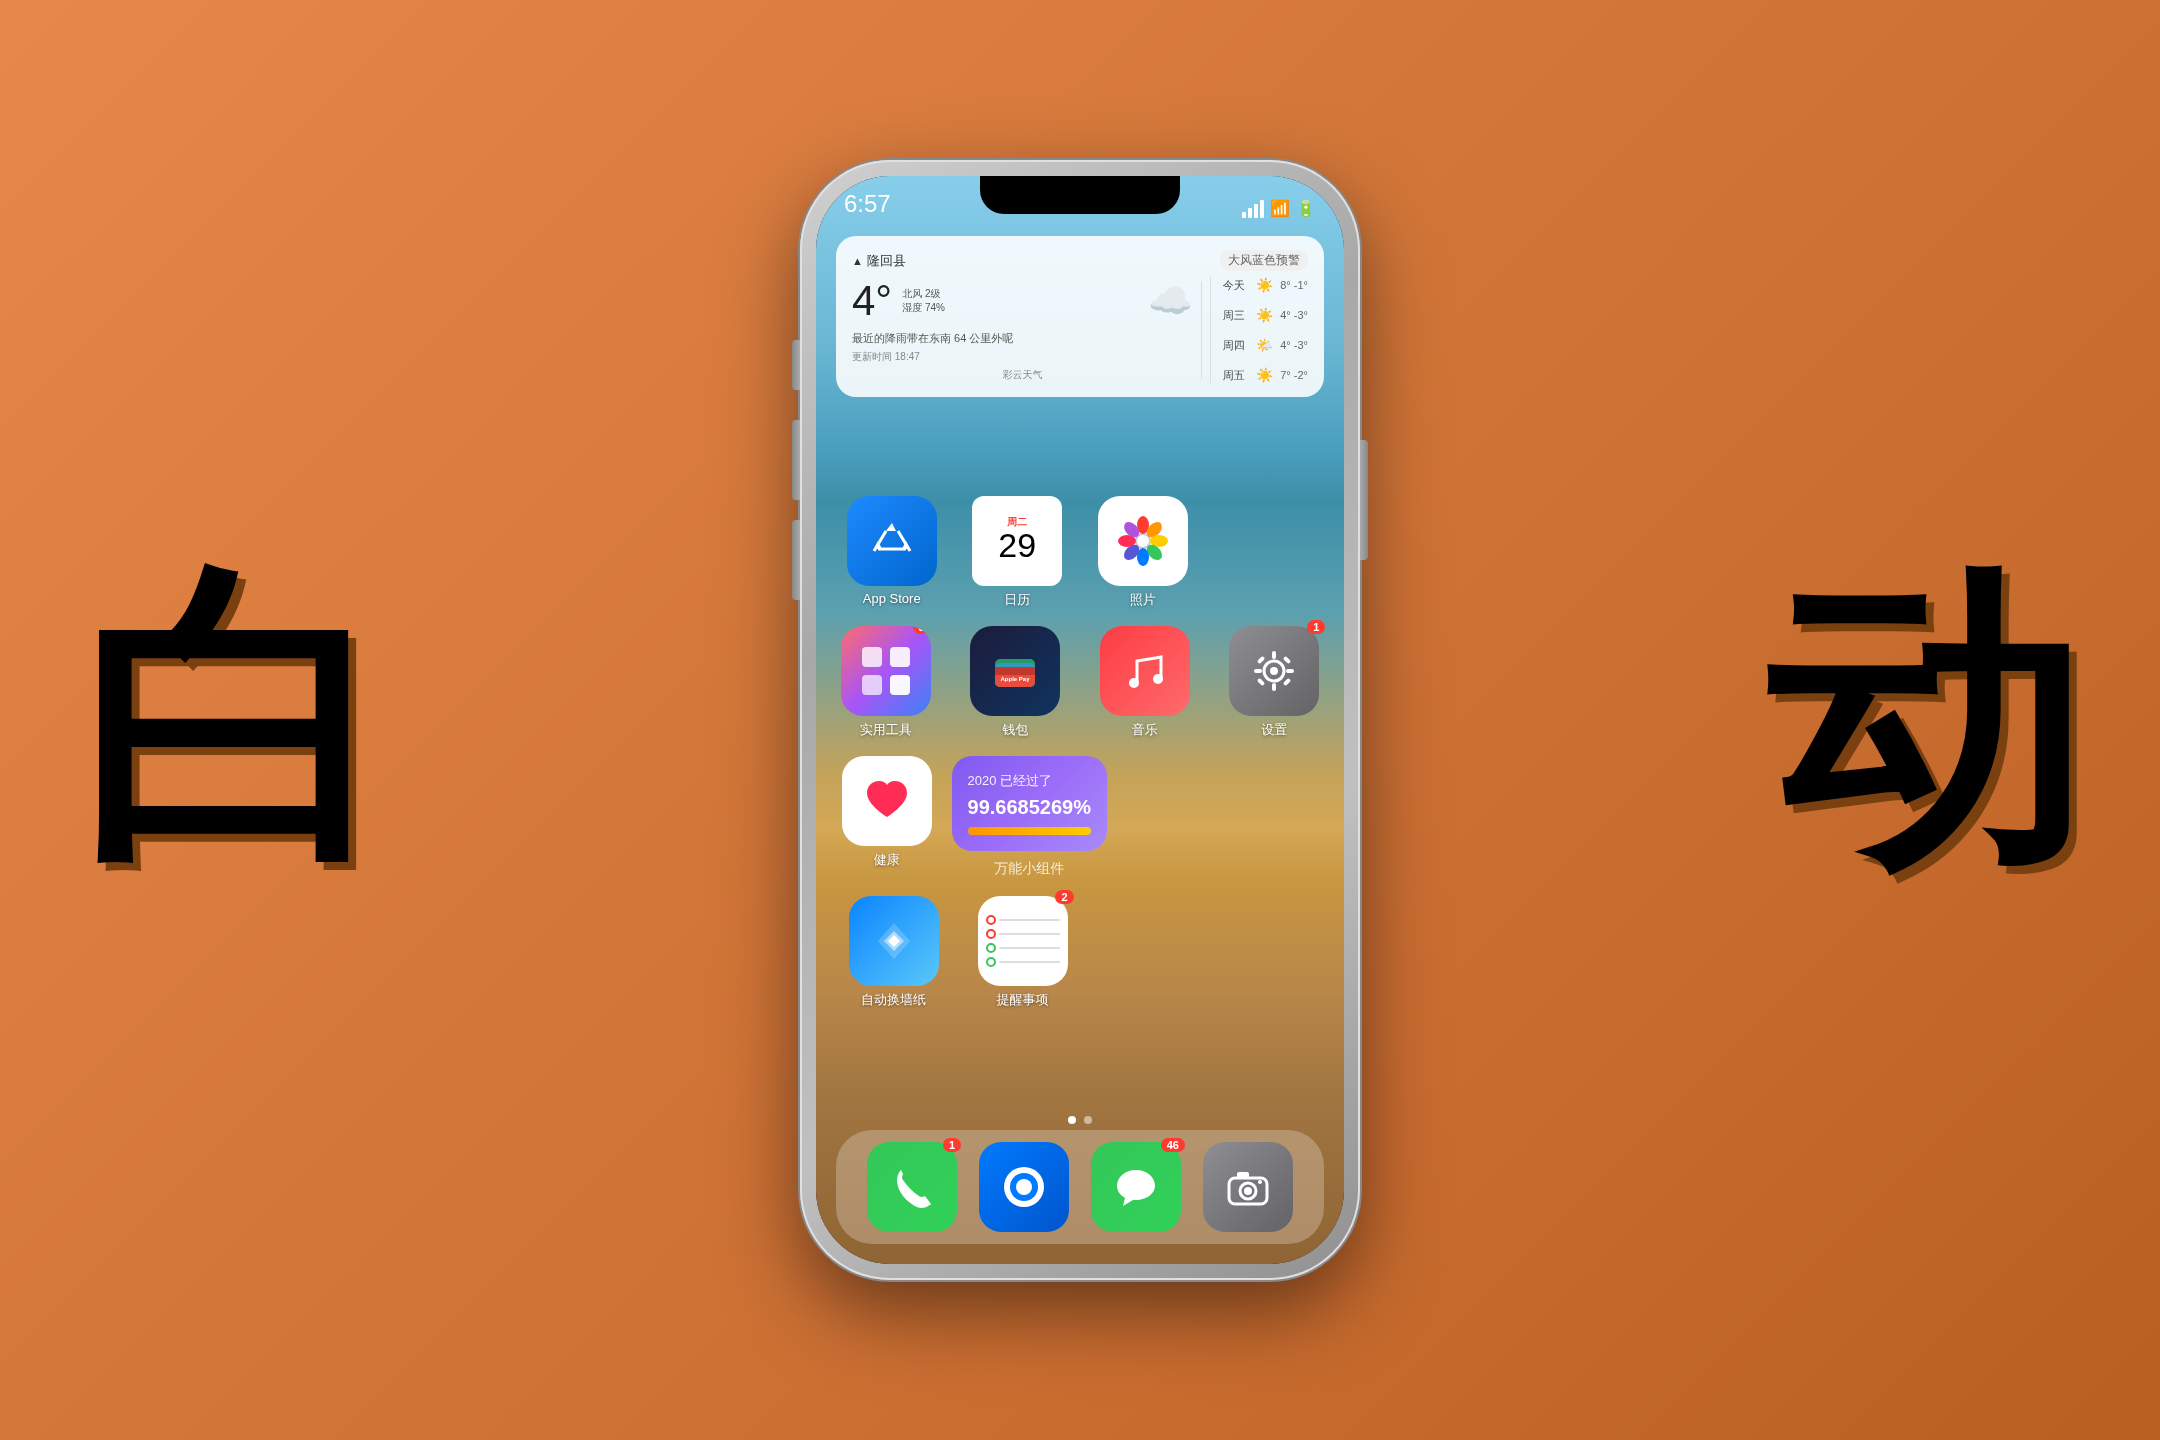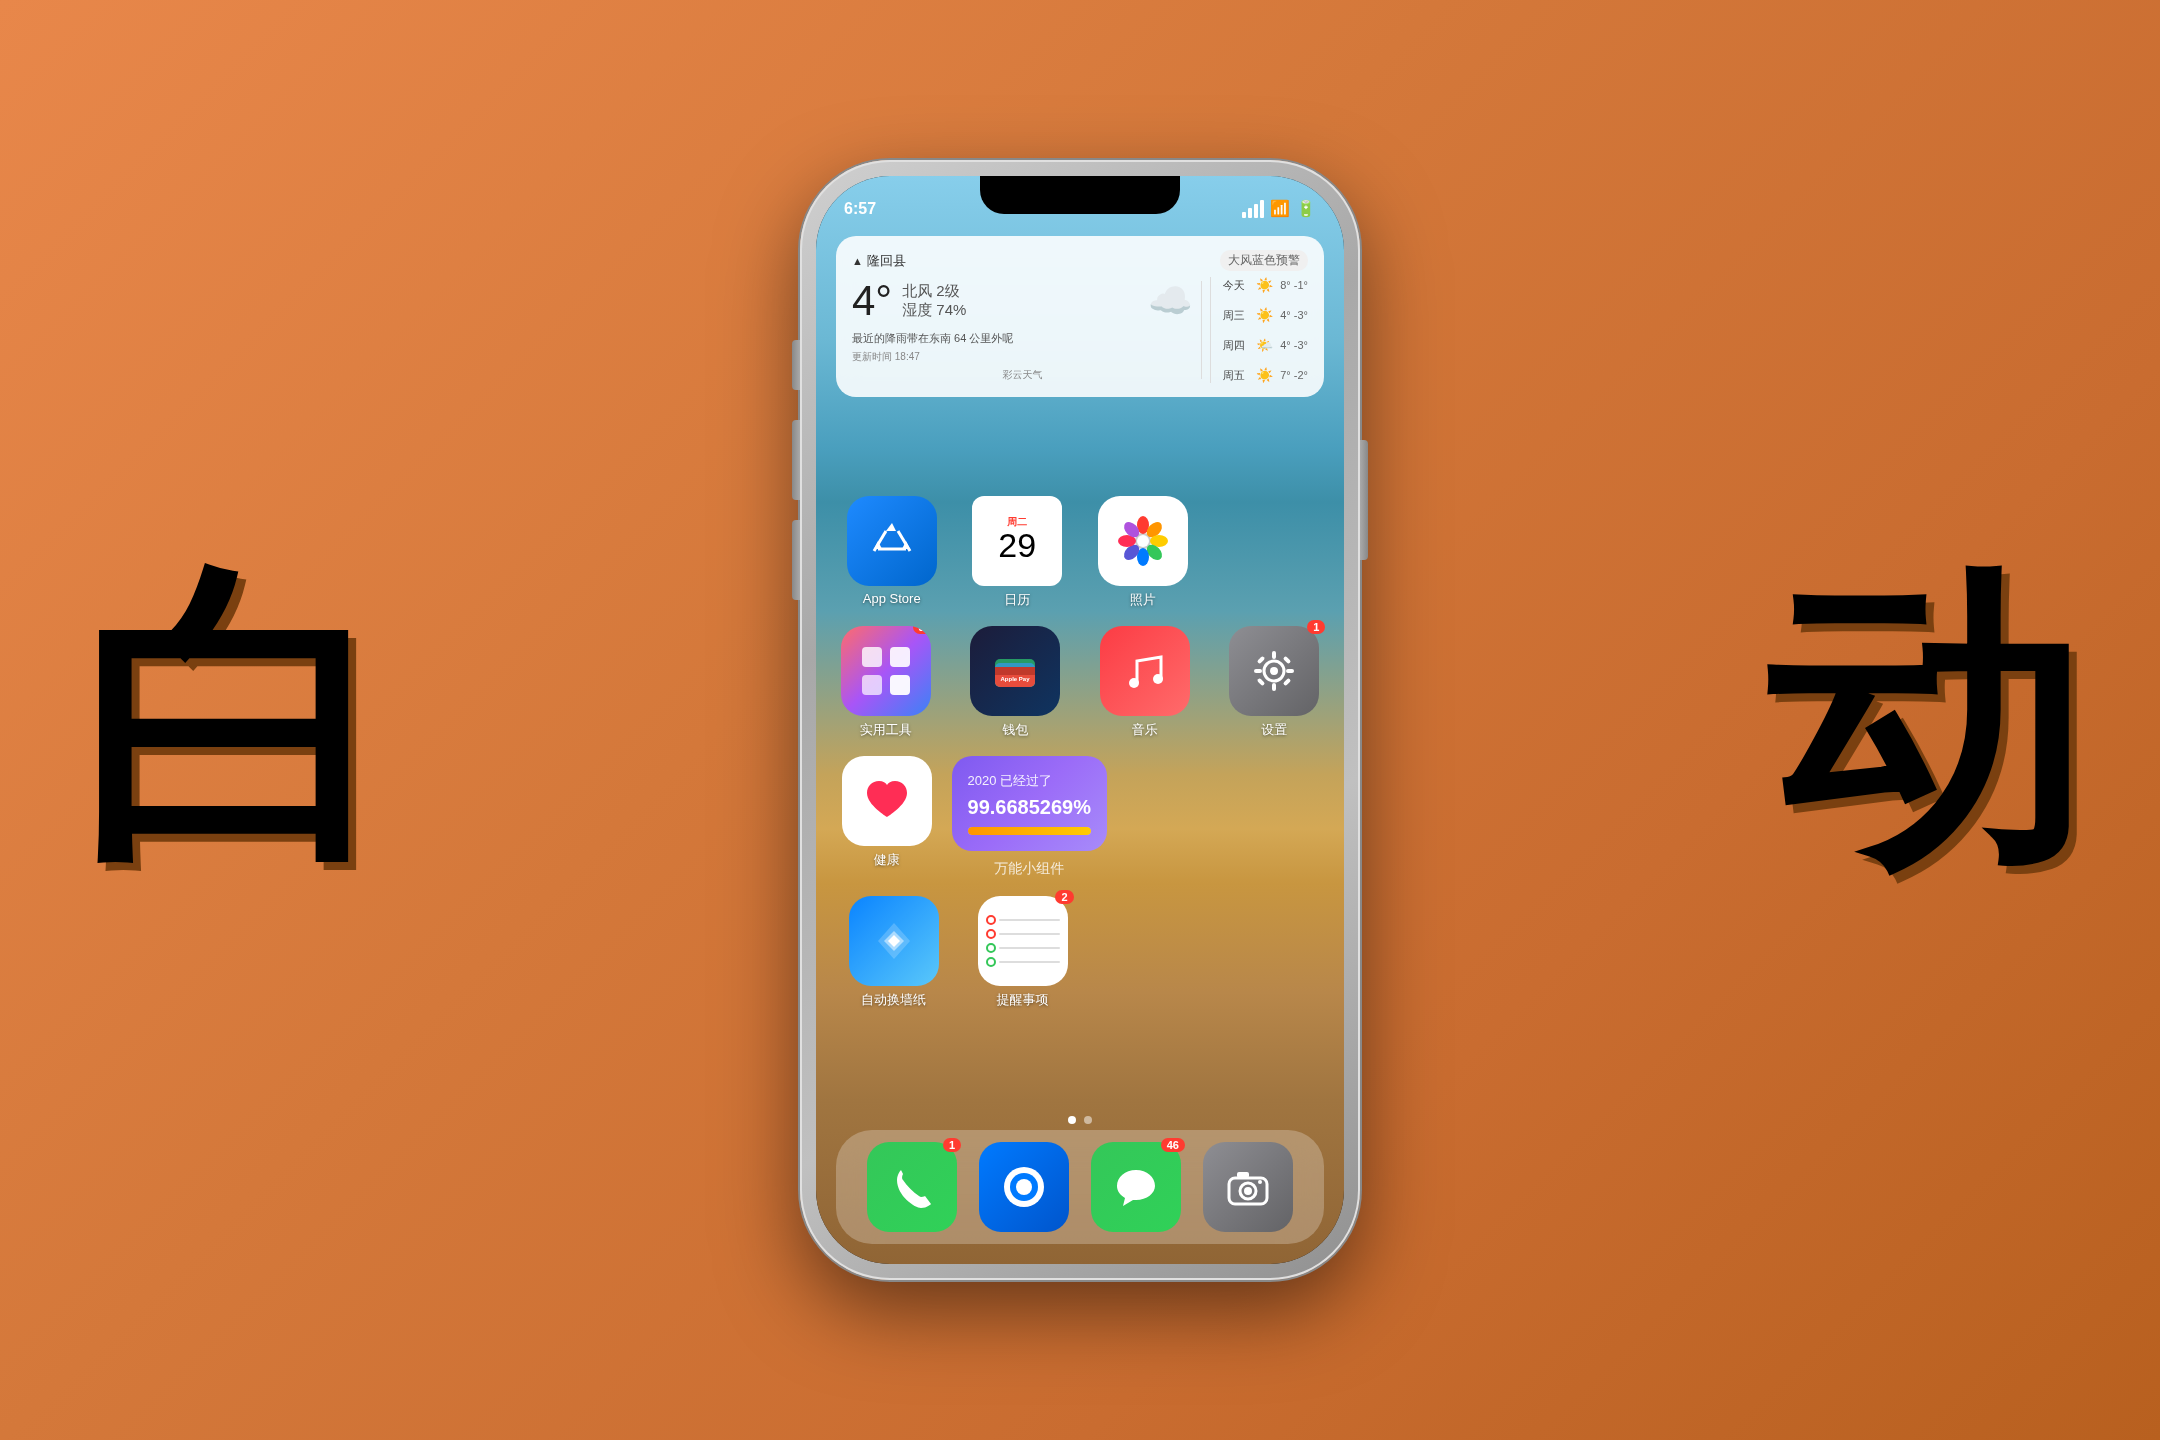--- a/index.html
+++ b/index.html
@@ -127,21 +127,21 @@
       height: 50px;
       display: flex;
       align-items: flex-end;
       justify-content: space-between;
       padding: 0 28px 8px;
       z-index: 99;
       color: white;
       font-size: 18px;
       font-weight: 600;
     }
-    .status-time { font-size: 16px; font-weight: 700; }
+    .status-time { font-size: 24px; font-weight: 400; }
     .status-icons { display: flex; gap: 6px; align-items: center; }
     .signal-bars { display: flex; gap: 2px; align-items: flex-end; }
     .signal-bar {
       width: 4px;
       background: white;
       border-radius: 1px;
     }
 
     
     .weather-widget {
@@ -177,21 +177,21 @@
       align-items: center;
       gap: 10px;
       margin-bottom: 6px;
     }
     .weather-temp-big {
       font-size: 42px;
       font-weight: 200;
       color: #222;
     }
     .weather-details {
-      font-size: 15px;
+      font-size: 10px;
       color: #555;
       flex: 1;
     }
     .weather-cloud {
       font-size: 36px;
     }
     .weather-desc {
       font-size: 11px;
       color: #555;
       margin-bottom: 4px;

